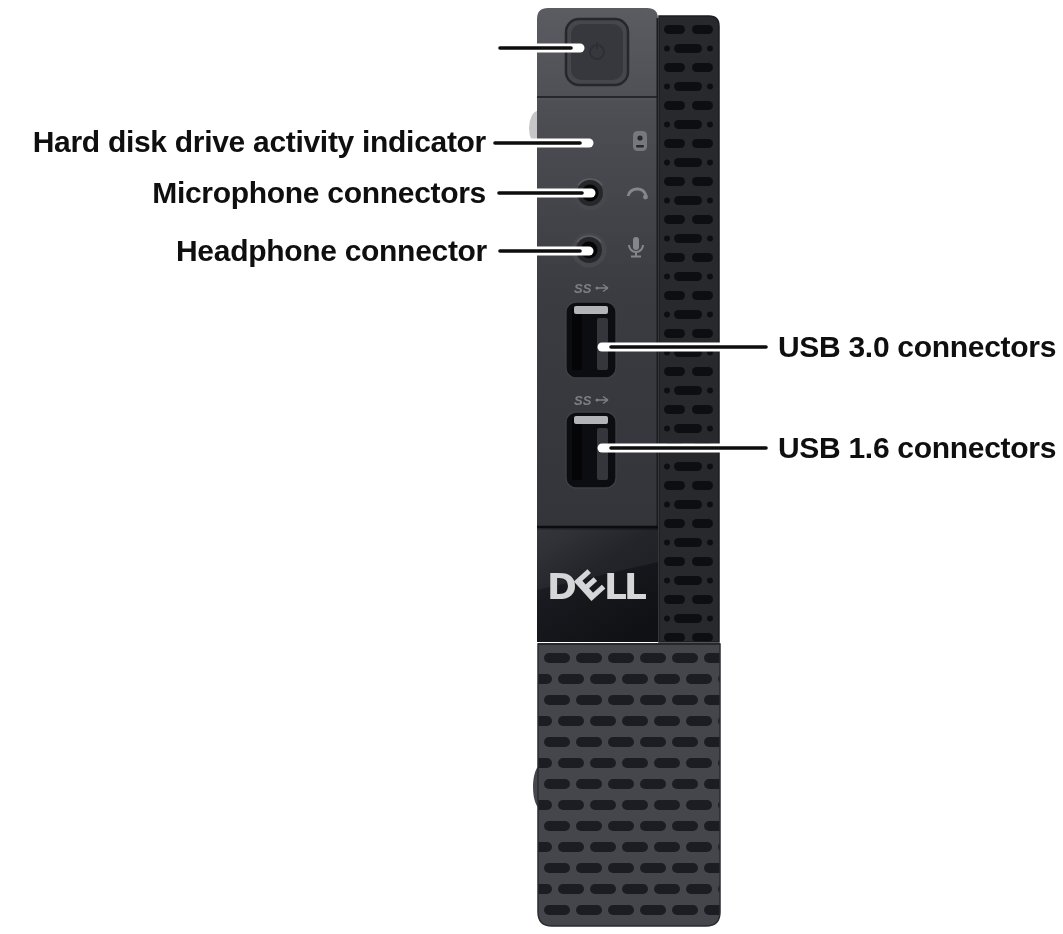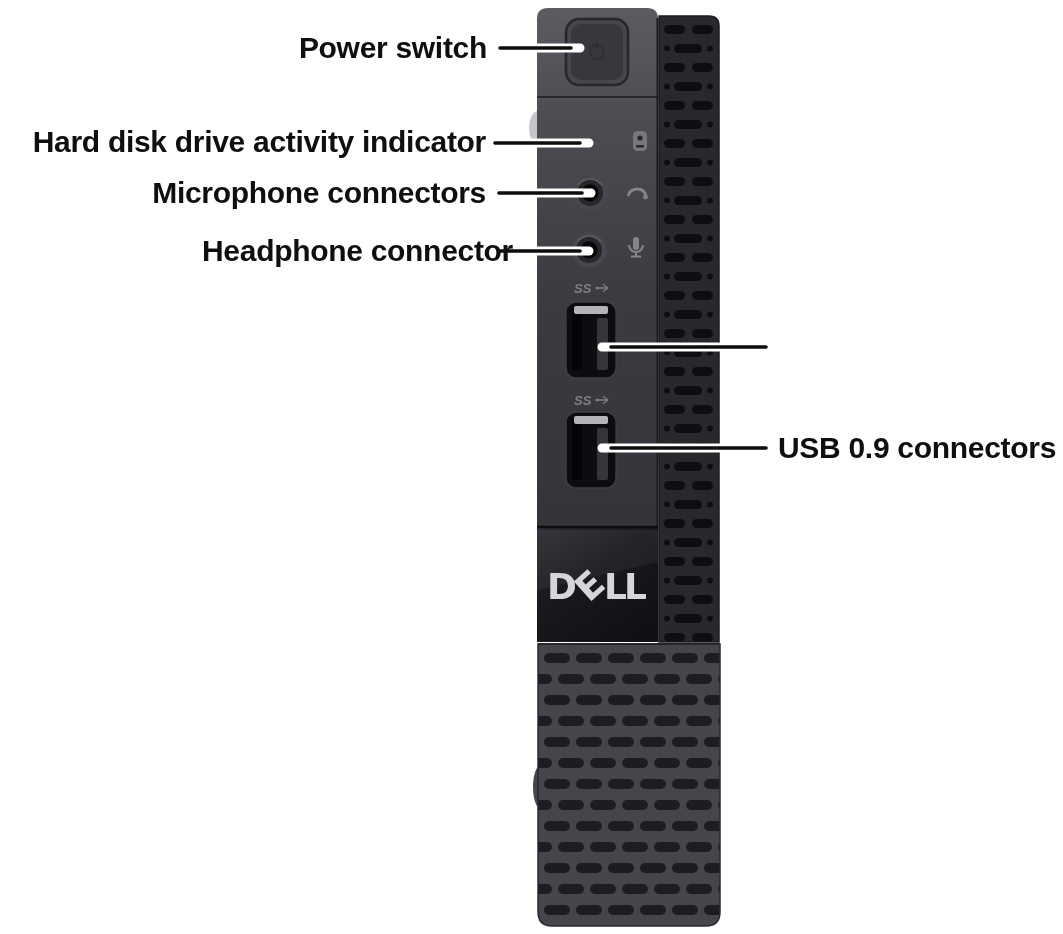--- a/index.html
+++ b/index.html
@@ -173,24 +173,24 @@
         <line x1="602" y1="347" x2="766" y2="347" stroke="#ffffff" stroke-width="9" stroke-linecap="round"></line>
         <line x1="611" y1="347" x2="766" y2="347" stroke="#0d0d0d" stroke-width="3.6" stroke-linecap="round"></line>
       </g>
       <g>
         <line x1="602" y1="448" x2="766" y2="448" stroke="#ffffff" stroke-width="9" stroke-linecap="round"></line>
         <line x1="611" y1="448" x2="766" y2="448" stroke="#0d0d0d" stroke-width="3.6" stroke-linecap="round"></line>
       </g>
     </g>
   </svg>
 
-  <div class="callout-label label-right-anchored" style="right:576px;top:29px;">Power switch</div>
 
   <div class="callout-label label-right-anchored" style="right:577px;top:123px;margin-left:40px;">Hard disk drive activity indicator</div>
 
   <div class="callout-label label-right-anchored" style="right:577px;top:174px;">Microphone connectors</div>
 
-  <div class="callout-label label-right-anchored" style="right:550px;top:232px;">Headphone connector</div>
+  <div class="callout-label label-right-anchored" style="right:576px;top:232px;">Headphone connector</div>
 
+  <div class="callout-label" style="left:778px;top:328px;">USB 3.0 connectors</div>
 
-  <div class="callout-label" style="left:778px;top:429px;">USB 0.9 connectors</div>
+  <div class="callout-label" style="left:778px;top:429px;">USB 1.6 connectors</div>
 
 </div>
 
 </body></html>

